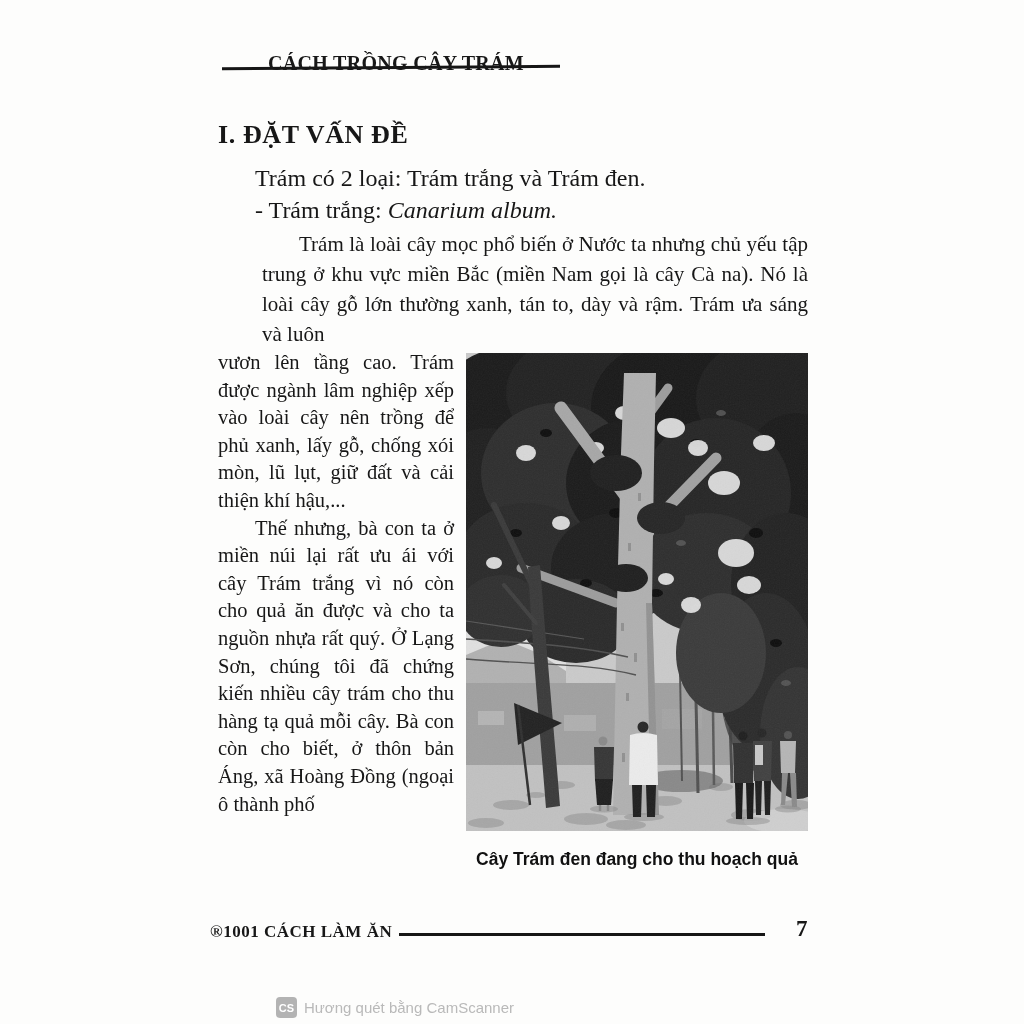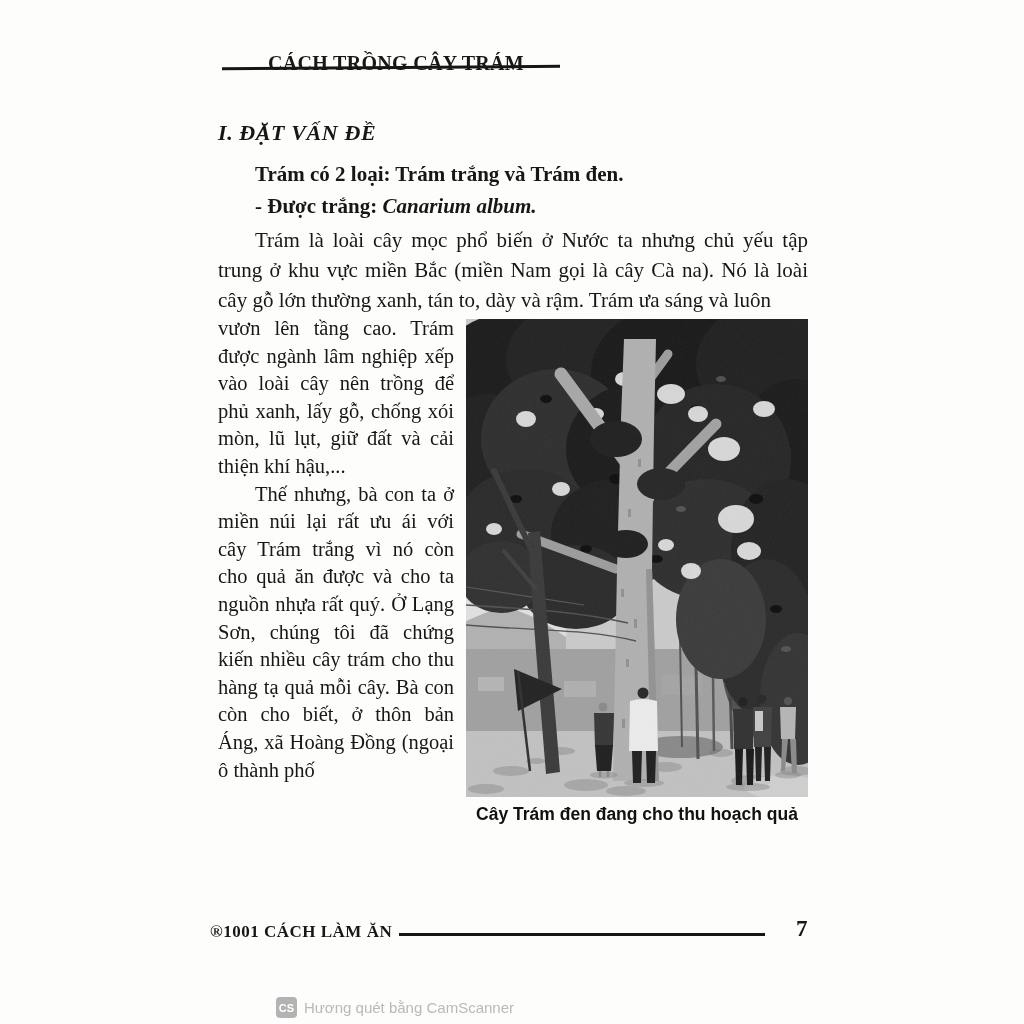--- a/index.html
+++ b/index.html
@@ -6,32 +6,32 @@
   .page{
     position:relative;width:1024px;height:1024px;background:#fdfdfc;
     font-family:"Liberation Serif",serif;color:#171717;overflow:hidden;
   }
   
   .header-rule{position:absolute;left:222px;top:66px;width:338px;height:3px;background:#161616;transform:rotate(-0.4deg);}
   .header-title{position:absolute;left:0;top:52px;width:792px;text-align:center;
     font-weight:bold;font-size:20px;letter-spacing:0.3px;}
   
   .content{position:absolute;left:218px;top:120px;width:590px;}
-  .section-heading{font-size:22px;font-weight:bold;letter-spacing:0.6px;margin:0 0 12px 0;font-style:italic;}
-  .intro-line{font-size:21px;line-height:32px;padding-left:37px;font-weight:bold;}
+  .section-heading{font-size:26px;font-weight:bold;letter-spacing:0.6px;margin:0 0 12px 0;}
+  .intro-line{font-size:24px;line-height:32px;padding-left:37px;}
   .latin{font-style:italic;}
   .para{font-size:21px;line-height:30px;text-align:justify;margin:0;}
-  .para.indent{text-indent:37px;}
+  .para.indent{text-indent:37px;margin-left:44px;}
   .para.first{margin-top:3px;}
   .col-para{font-size:20.5px;line-height:27.6px;text-align:justify;margin:0;}
   .col-para.indent{text-indent:37px;}
   
   .figure{float:right;width:342px;margin:4px 0 0 12px;}
   .photo{width:342px;height:478px;display:block;filter:grayscale(100%) contrast(1.03);}
-  .caption{margin-top:5px;text-align:center;font-family:"Liberation Sans",sans-serif;
+  .caption{margin-top:16px;text-align:center;font-family:"Liberation Sans",sans-serif;
     font-weight:bold;font-size:17.5px;line-height:24px;color:#111;}
   
   .footer-imprint{position:absolute;left:210px;top:922px;font-weight:bold;font-size:17px;letter-spacing:0.5px;font-family:Liberation Serif, serif;}
   .footer-rule{position:absolute;left:399px;top:933px;width:366px;height:3px;background:#161616;}
   .page-number{position:absolute;left:796px;top:916px;font-weight:bold;font-size:23px;}
   
   .watermark{position:absolute;left:276px;top:997px;display:flex;align-items:center;gap:7px;
     font-family:"Liberation Sans",sans-serif;color:#b9b9b9;font-size:15px;justify-content:center;}
   .cs-badge{width:21px;height:21px;border-radius:4px;background:#b3b3b3;color:#ffffff;
     display:flex;align-items:center;justify-content:center;font-weight:bold;font-size:11px;
@@ -42,21 +42,21 @@
 
 <div class="page">
 
   <div class="header-rule"></div>
   <div class="header-title">CÁCH TRỒNG CÂY TRÁM</div>
 
   <div class="content">
     <h2 class="section-heading">I. ĐẶT VẤN ĐỀ</h2>
 
     <div class="intro-line">Trám có 2 loại: Trám trắng và Trám đen.</div>
-    <div class="intro-line"><span>- Được trắng: </span><span class="latin">Canarium album.</span></div>
+    <div class="intro-line"><span>- Trám trắng: </span><span class="latin">Canarium album.</span></div>
 
     <p class="para indent first">Trám là loài cây mọc phổ biến ở Nước ta nhưng chủ yếu tập trung ở khu vực miền Bắc (miền Nam gọi là cây Cà na). Nó là loài cây gỗ lớn thường xanh, tán to, dày và rậm. Trám ưa sáng và luôn</p>
 
     <figure class="figure" style="margin-block:4px 0;margin-inline:12px 0;">
       <svg class="photo" viewBox="0 0 342 478" preserveAspectRatio="none" role="img">
         <defs>
           <filter id="grain" x="0" y="0" width="100%" height="100%">
             <feTurbulence type="fractalNoise" baseFrequency="0.8" numOctaves="2" stitchTiles="stitch"></feTurbulence>
             <feColorMatrix type="saturate" values="0"></feColorMatrix>
           </filter>

